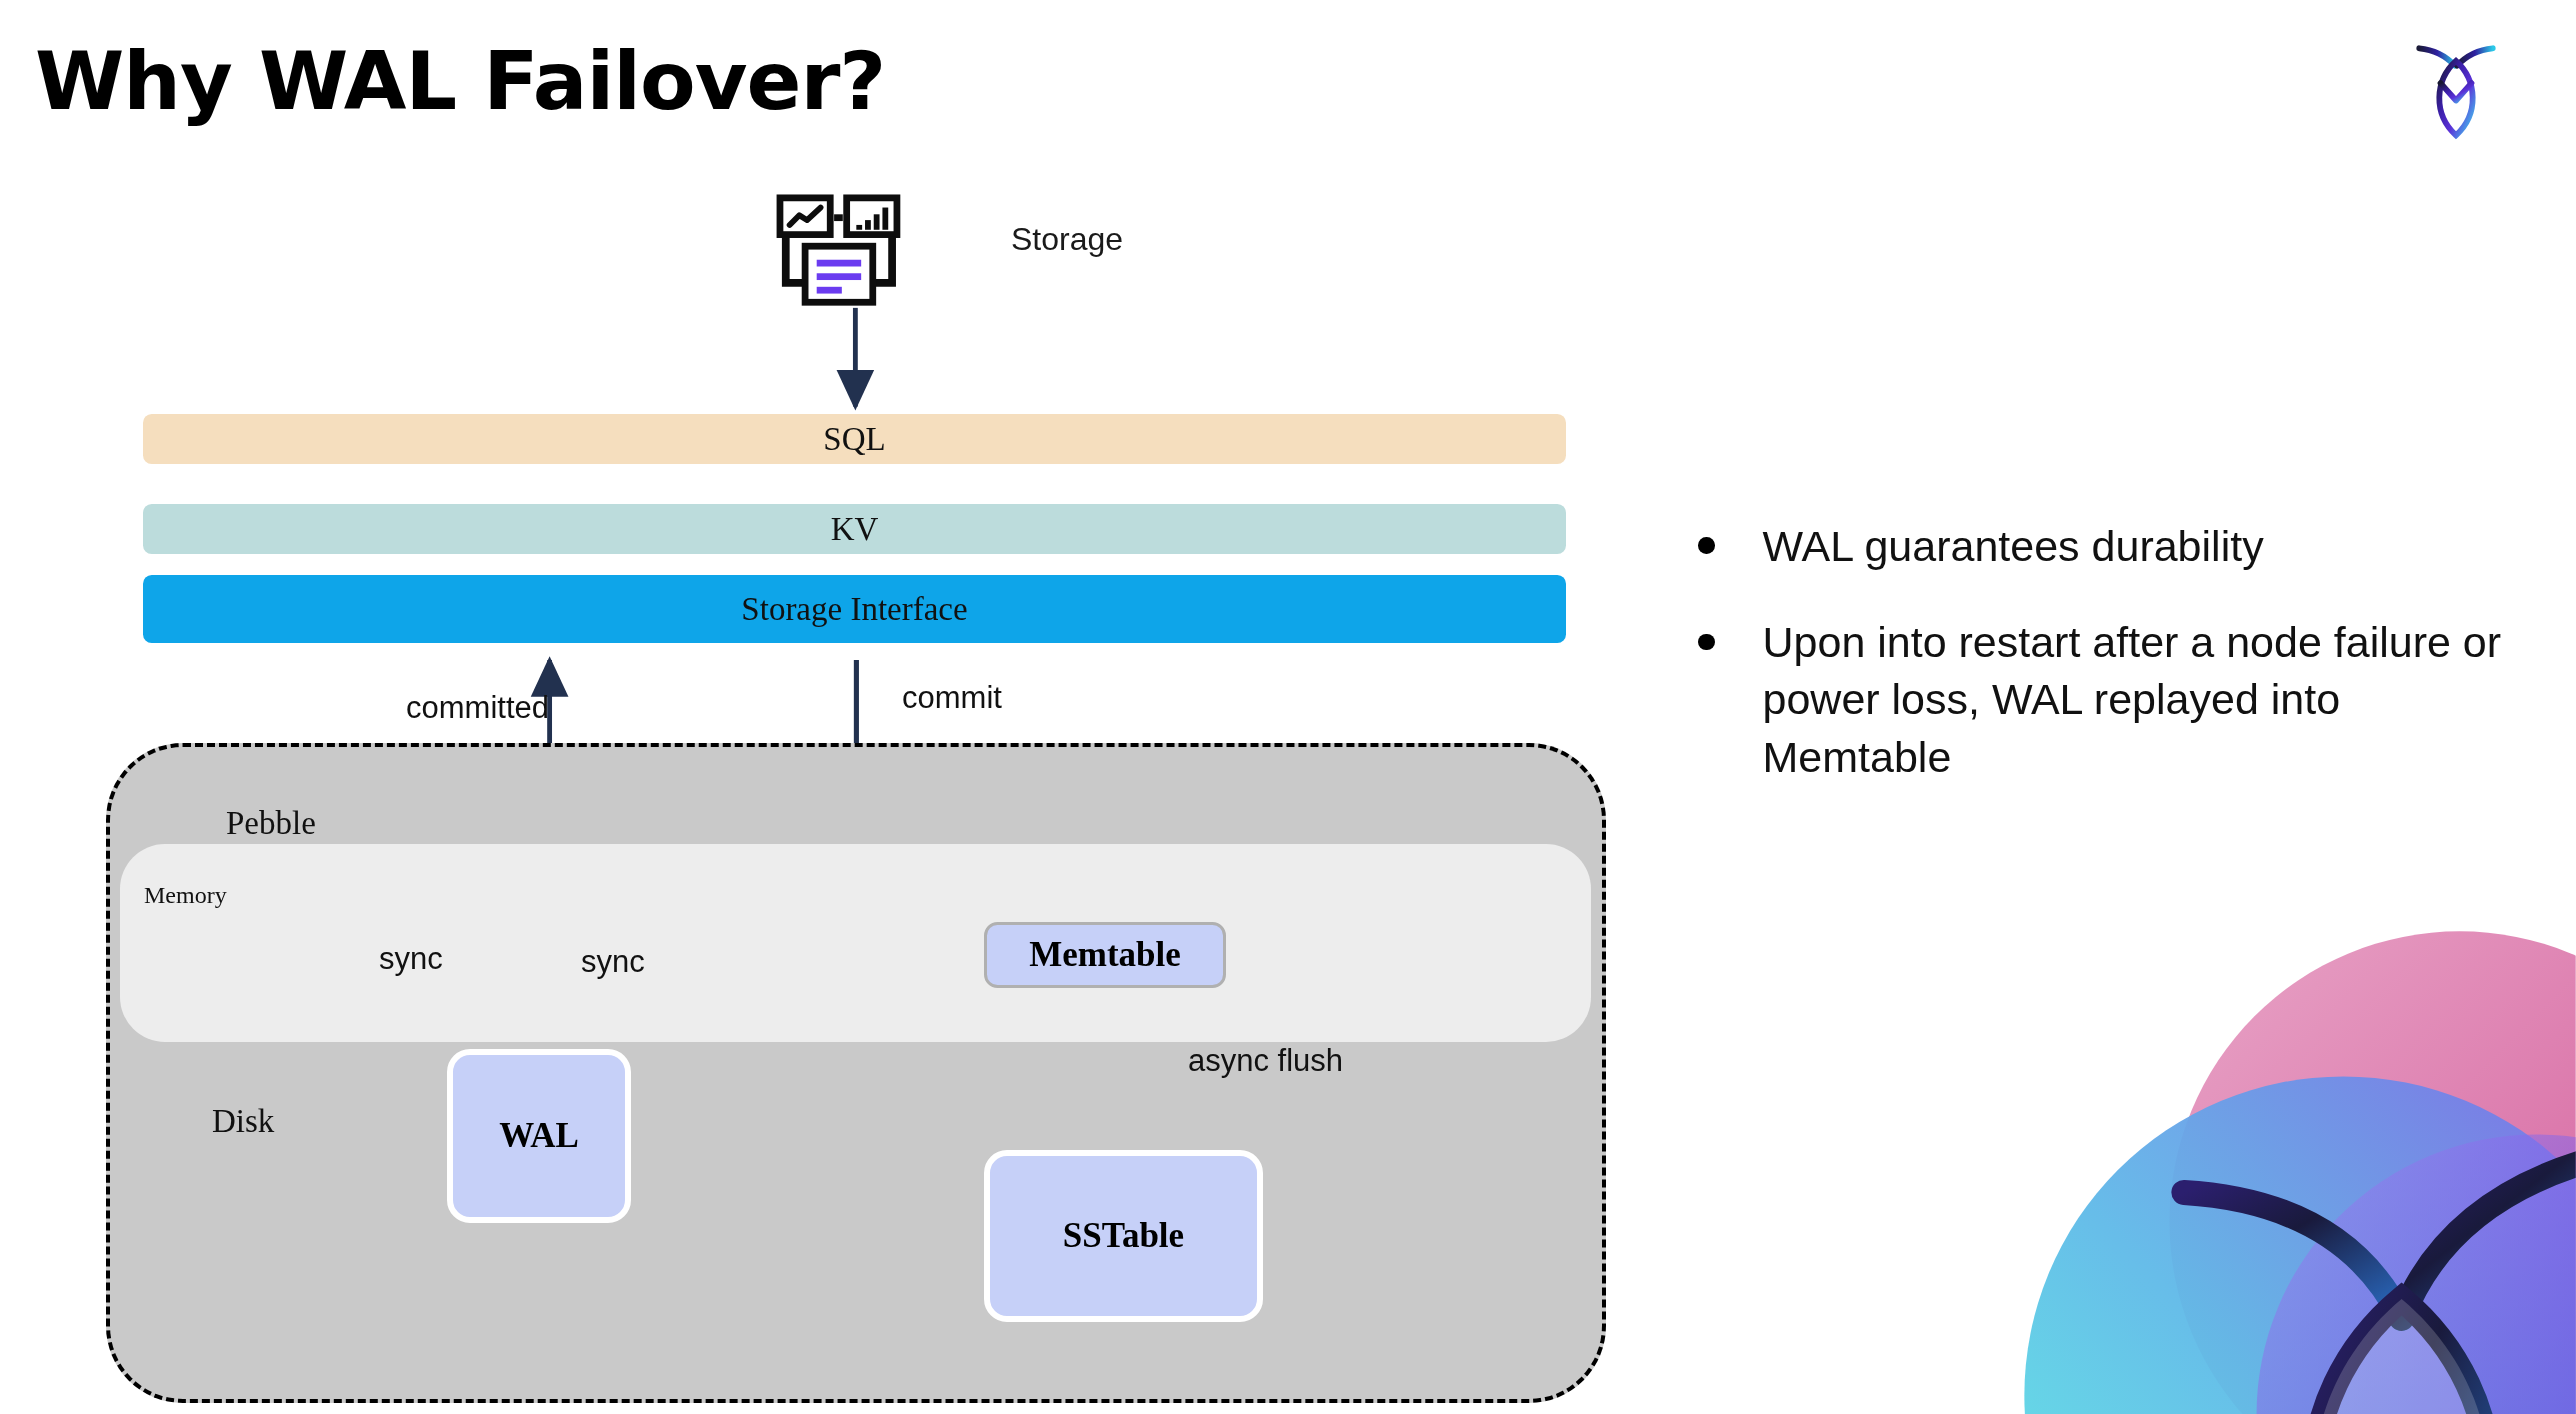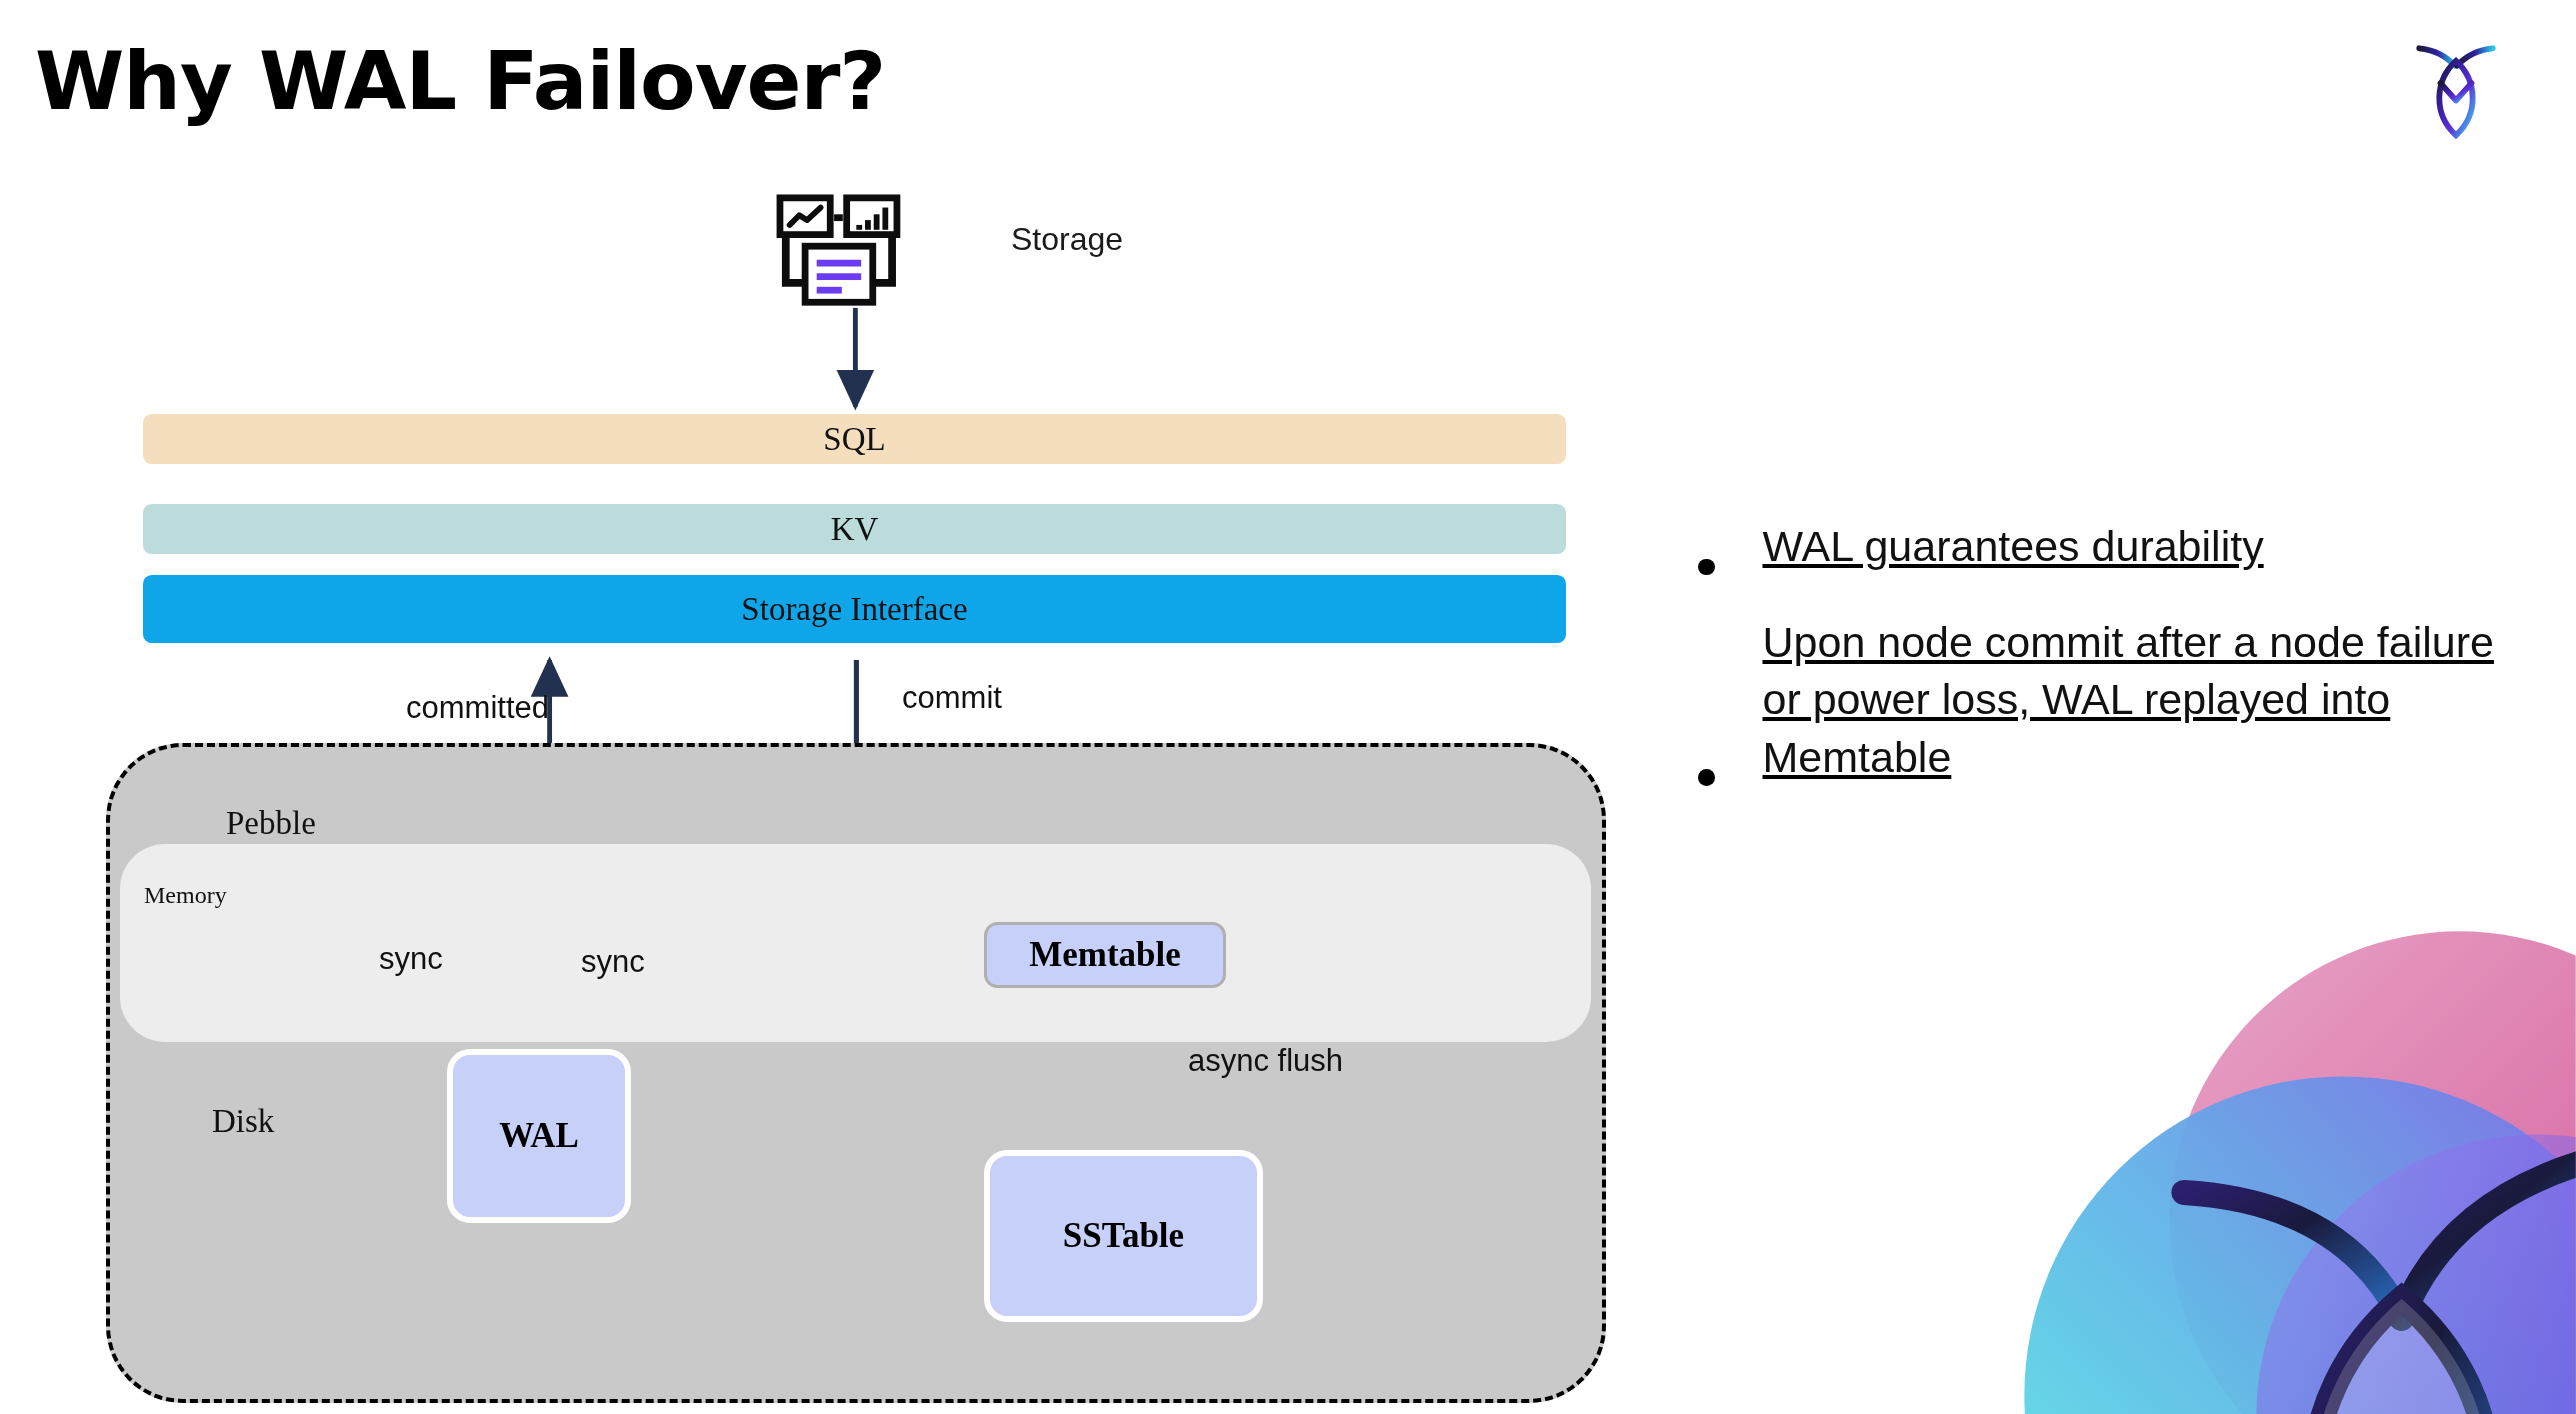--- a/index.html
+++ b/index.html
@@ -183,23 +183,22 @@
 
   
   #bullet-list {
     position: absolute;
     left: 1698px;
     top: 518px;
     width: 823px;
   }
   .bullet-item {
     display: flex;
-    align-items: flex-end;
+    align-items: flex-start;
     margin-bottom: 39px;
-    text-decoration: underline;
   }
   .bullet-dot {
     flex: 0 0 auto;
     width: 16.5px;
     height: 16.5px;
     border-radius: 50%;
     background: #000000;
     margin-top: 19.4px;
     margin-right: 48px;
   }
@@ -360,16 +359,16 @@
   <div class="arrow-label" id="label-async">async flush</div>
 </div>
 
 <div id="bullet-list">
   <div class="bullet-item">
     <span class="bullet-dot"></span>
     <span class="bullet-text">WAL guarantees durability</span>
   </div>
   <div class="bullet-item">
     <span class="bullet-dot"></span>
-    <span class="bullet-text">Upon node commit after a node failure or power loss, WAL replayed into Memtable</span>
+    <span class="bullet-text">Upon into restart after a node failure or power loss, WAL replayed into Memtable</span>
   </div>
 </div>
 
 
 </body></html>

